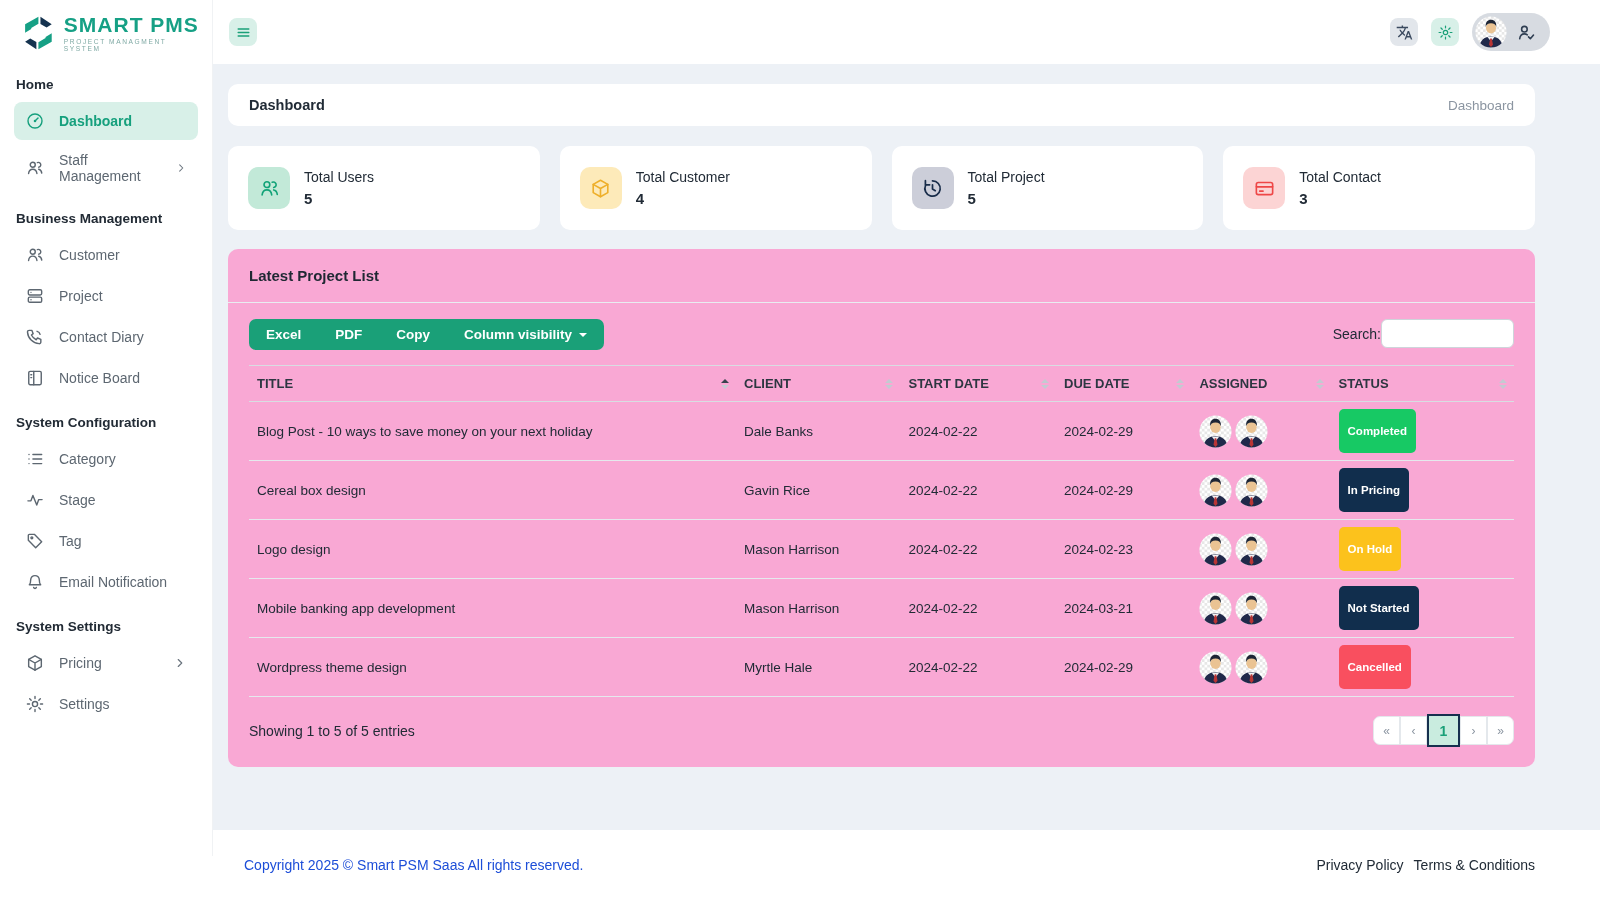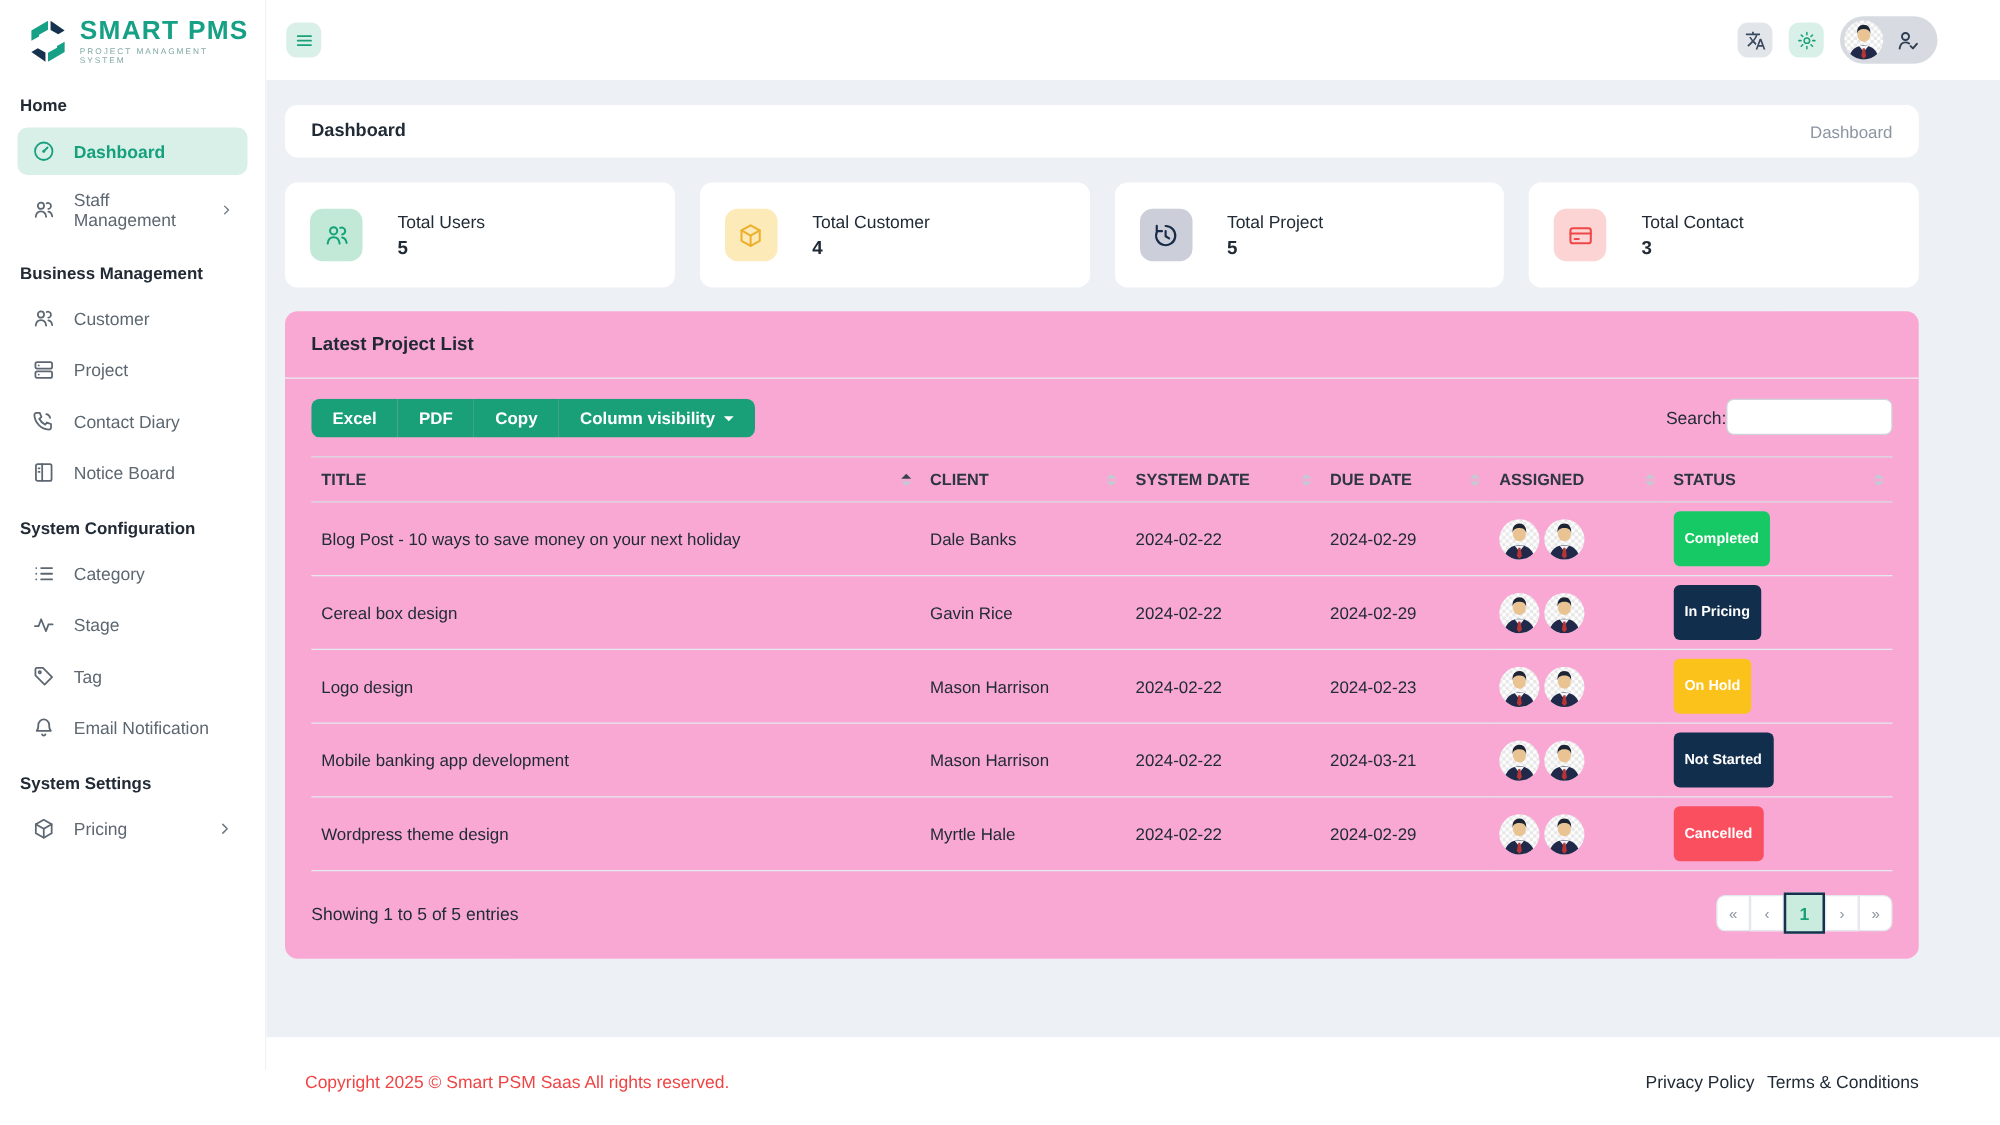--- a/index.html
+++ b/index.html
@@ -40,21 +40,21 @@
   .main { position:absolute; left:213px; top:64px; width:1387px; height:766px;
     background:#edf1f6; padding:20px 65px 0 15px; }
 
   .breadcrumb-card { background:#fff; border-radius:10px; padding:13px 21px;
     display:flex; align-items:center; justify-content:space-between; }
   .breadcrumb-title { font-weight:bold; font-size:14.5px; color:#212b36; }
   .breadcrumb-trail { font-size:13.5px; color:#8b95a1; }
 
   .stats { display:flex; gap:20px; margin-top:20px; }
   .stat-card { flex:1; background:#fff; border-radius:10px; padding:21px 20px;
-    display:flex; align-items:center; gap:28px; }
+    display:flex; align-items:center; gap:14px; }
   .stat-icon { width:42px; height:42px; border-radius:10px; display:flex;
     align-items:center; justify-content:center; flex:0 0 42px; }
   .stat-icon .ni { width:23px; height:23px; }
   .stat-label { font-size:14px; color:#212b36; }
   .stat-value { font-size:15px; font-weight:bold; margin-top:5px; }
 
   .project-card { background:#f9a8d4; border-radius:10px; margin-top:19px; }
   .project-card-header { padding:18px 21px; border-bottom:1px solid #e9edf1;
     font-weight:bold; font-size:15px; color:#1f2833; }
   .project-card-body { padding:16px 21px 20px; }
@@ -93,21 +93,21 @@
     color:#8a94a0; font-size:12px; display:flex; align-items:center; justify-content:center;
     cursor:pointer; padding:0 8px; font-family:"Liberation Sans",sans-serif; }
   .page-btn.first { border-radius:7px 0 0 7px; }
   .page-btn.last { border-radius:0 7px 7px 0; }
   .page-btn.active { background:#c9ecdf; border:2px solid #16304e; color:#1aa078;
     font-weight:bold; font-size:14px; min-width:33px; height:33px; }
 
   
   .footer { position:absolute; left:213px; top:830px; width:1387px; height:70px; background:#fff;
     display:flex; align-items:center; justify-content:space-between; padding:0 65px 0 31px; }
-  .copyright { font-size:14px; color:#ef4444; }
+  .copyright { font-size:14px; color:#1d4ed8; }
   .footer-links { display:flex; gap:10px; }
   .footer-link { font-size:14px; color:#212b36; cursor:pointer; text-decoration:none; }
 
   .ni { display:block; }
   svg.defs { position:absolute; width:0; height:0; }
 </style>
 </head>
 <body>
 
 <svg class="defs" xmlns="http://www.w3.org/2000/svg">
@@ -326,20 +326,26 @@
 
     <div class="nav-heading">System Settings</div>
     <div class="nav-item">
       <svg class="ni">
           <use href="#i-box"></use>
         </svg>
       <span>Pricing</span>
       <svg class="nav-chevron">
           <use href="#i-chevron"></use>
         </svg>
+    </div>
+    <div class="nav-item">
+      <svg class="ni">
+          <use href="#i-gear"></use>
+        </svg>
+      <span>Settings</span>
     </div>
   </aside>
 
   <header class="topbar">
     <button class="icon-btn btn-mint">
       <svg class="ni" width="17" height="17">
           <use href="#i-menu"></use>
         </svg>
     </button>
     <div class="topbar-right">
@@ -457,21 +463,21 @@
                   </span>
               </th>
               <th>
                 <span>CLIENT</span>
                 <span class="sort">
                     <i class="up"></i>
                     <i class="dn"></i>
                   </span>
               </th>
               <th>
-                <span>SYSTEM DATE</span>
+                <span>START DATE</span>
                 <span class="sort">
                     <i class="up"></i>
                     <i class="dn"></i>
                   </span>
               </th>
               <th>
                 <span>DUE DATE</span>
                 <span class="sort">
                     <i class="up"></i>
                     <i class="dn"></i>

